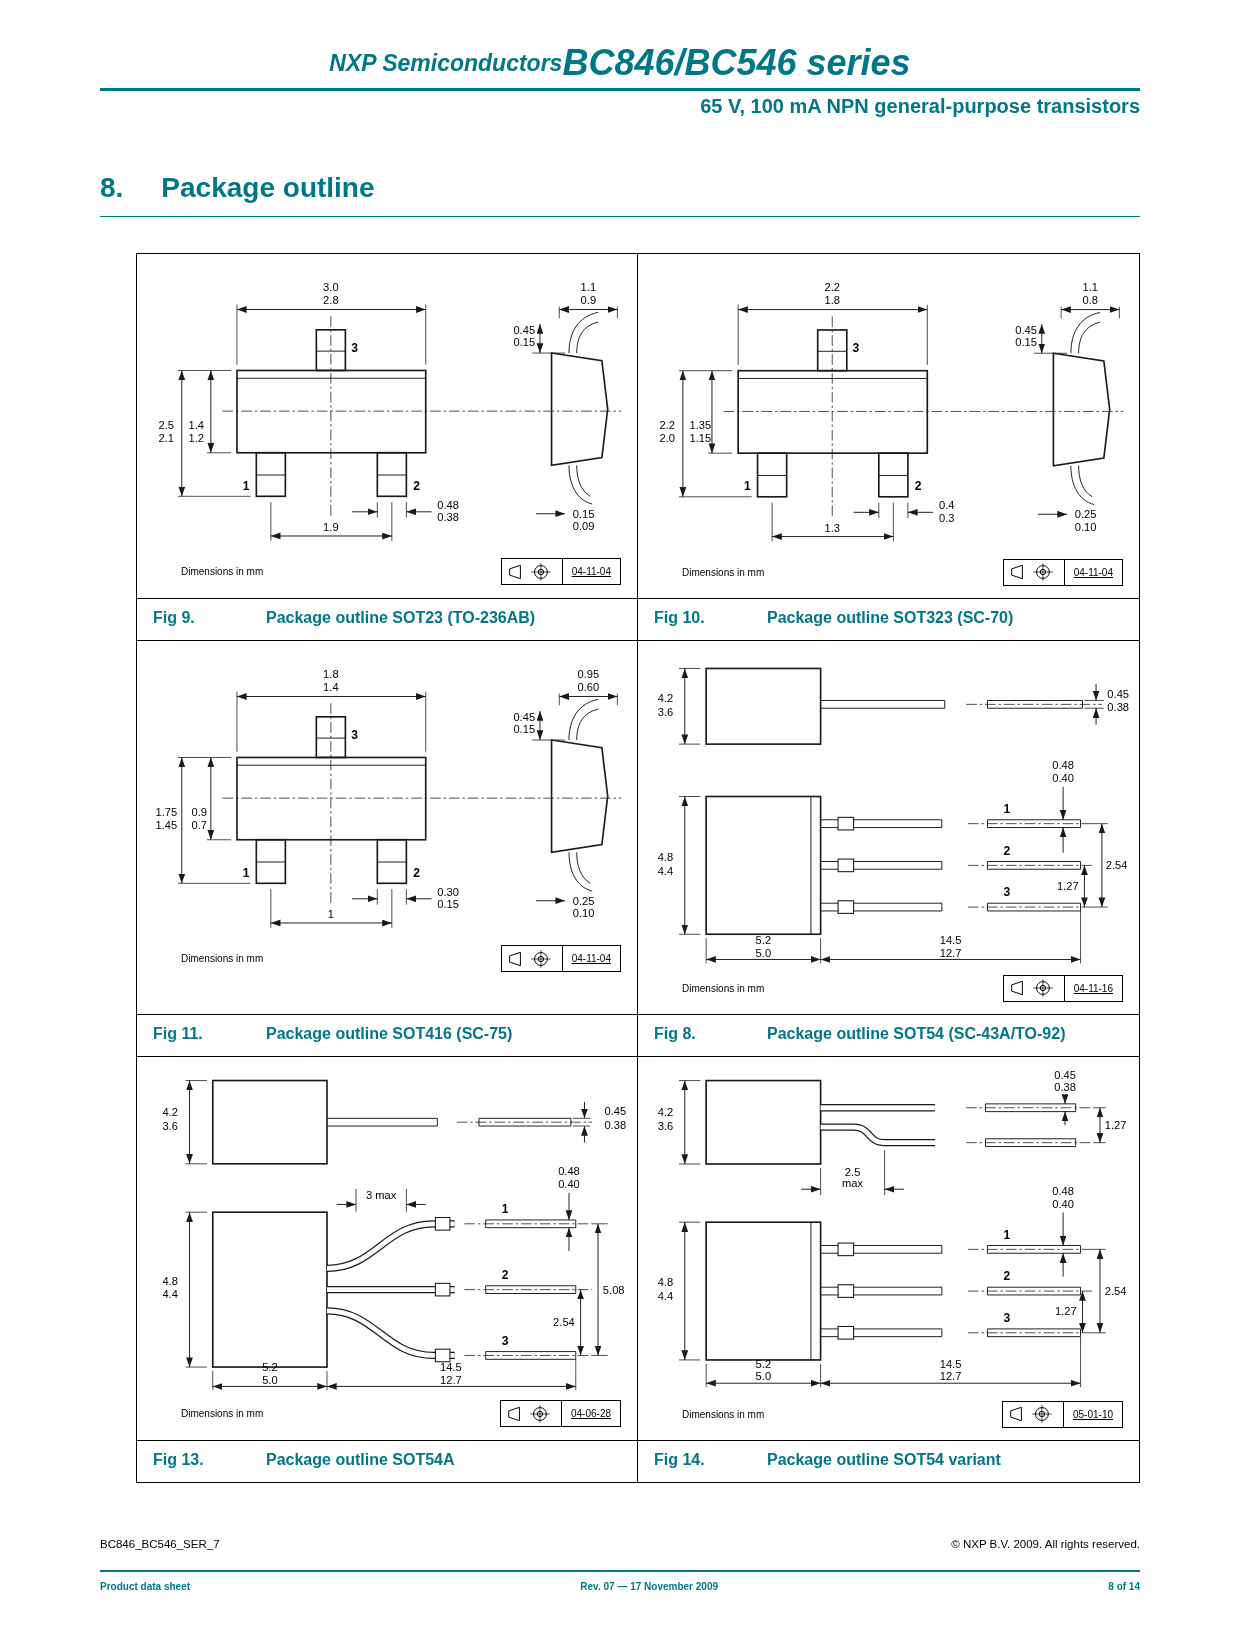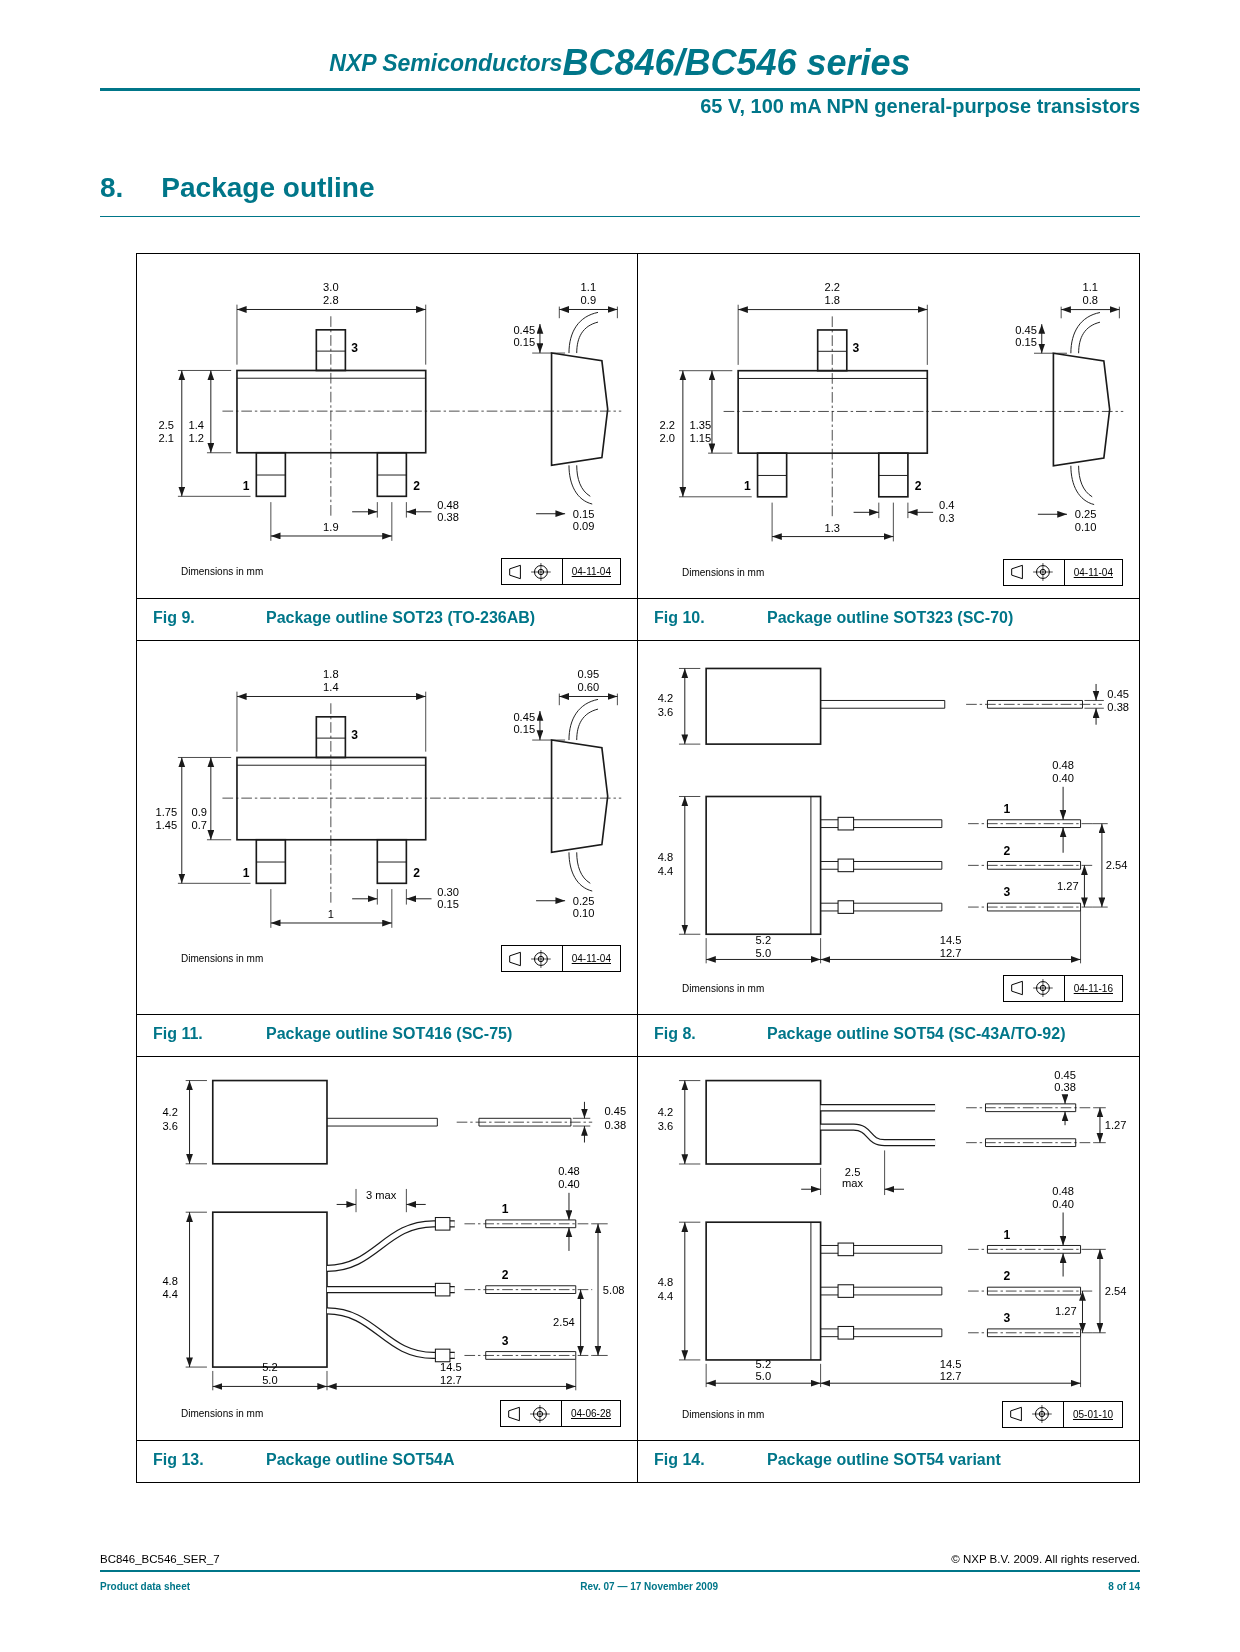--- a/index.html
+++ b/index.html
@@ -50,21 +50,21 @@
   svg .thin { fill: none; stroke: var(--ink); stroke-width: 1; }
   svg .dim  { fill: none; stroke: var(--ink); stroke-width: 1; }
   svg .ext  { fill: none; stroke: var(--ink); stroke-width: 0.8; }
   svg .cl   { fill: none; stroke: var(--ink); stroke-width: 0.8; stroke-dasharray: 11 3 2.5 3; }
   svg .lead-o { fill: none; stroke: var(--ink); stroke-width: 7.5; }
   svg .lead-i { fill: none; stroke: #fff; stroke-width: 5; }
   svg .wfill { fill: #fff; stroke: var(--ink); stroke-width: 1.1; }
 
   
   .footer { position: absolute; left: 100px; right: 100px; bottom: 60px; }
-  .foot-meta { display: flex; justify-content: space-between; font-size: 11.5px; margin-bottom: 5px; }
+  .foot-meta { display: flex; justify-content: space-between; font-size: 11.5px; margin-bottom: 20px; }
   .foot-rule { border-top: 2.5px solid var(--teal); }
   .foot-main { display: flex; margin-top: 9px; color: var(--teal); font-weight: bold; font-size: 10px; }
   .fm-left, .fm-right { flex: none; }
   .fm-center { flex: 1; text-align: center; }
 </style>
 </head>
 <body>
 
 <div class="page">
 

